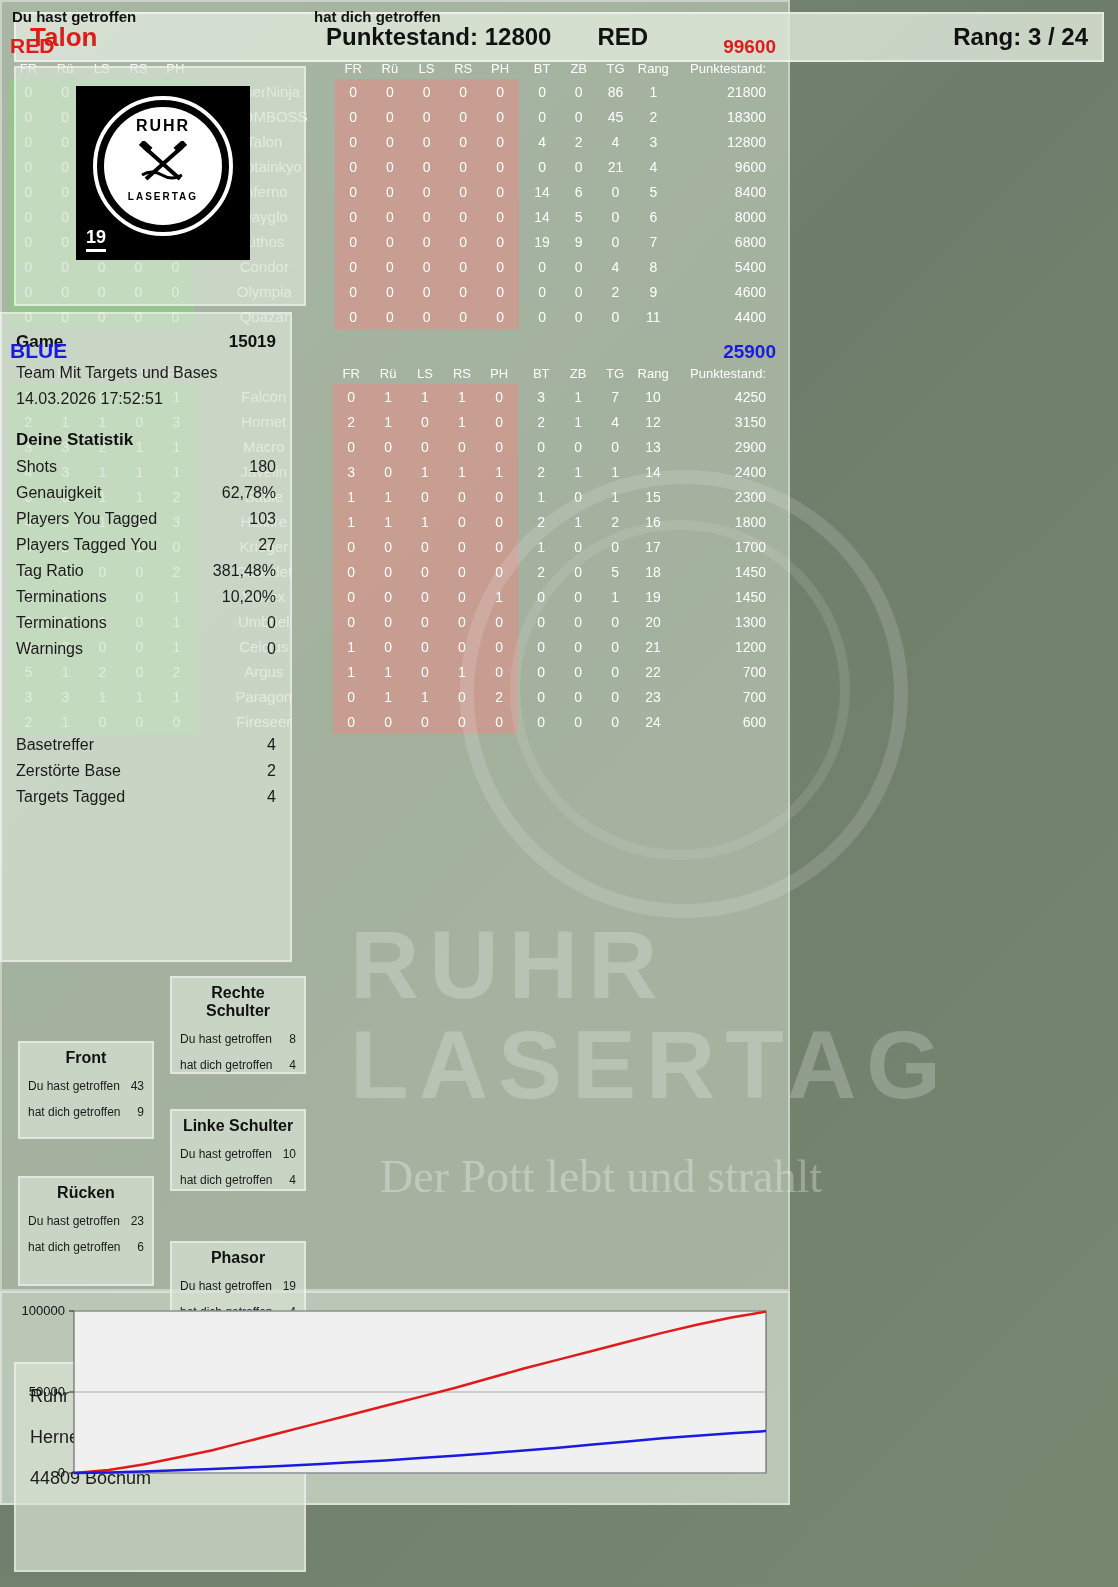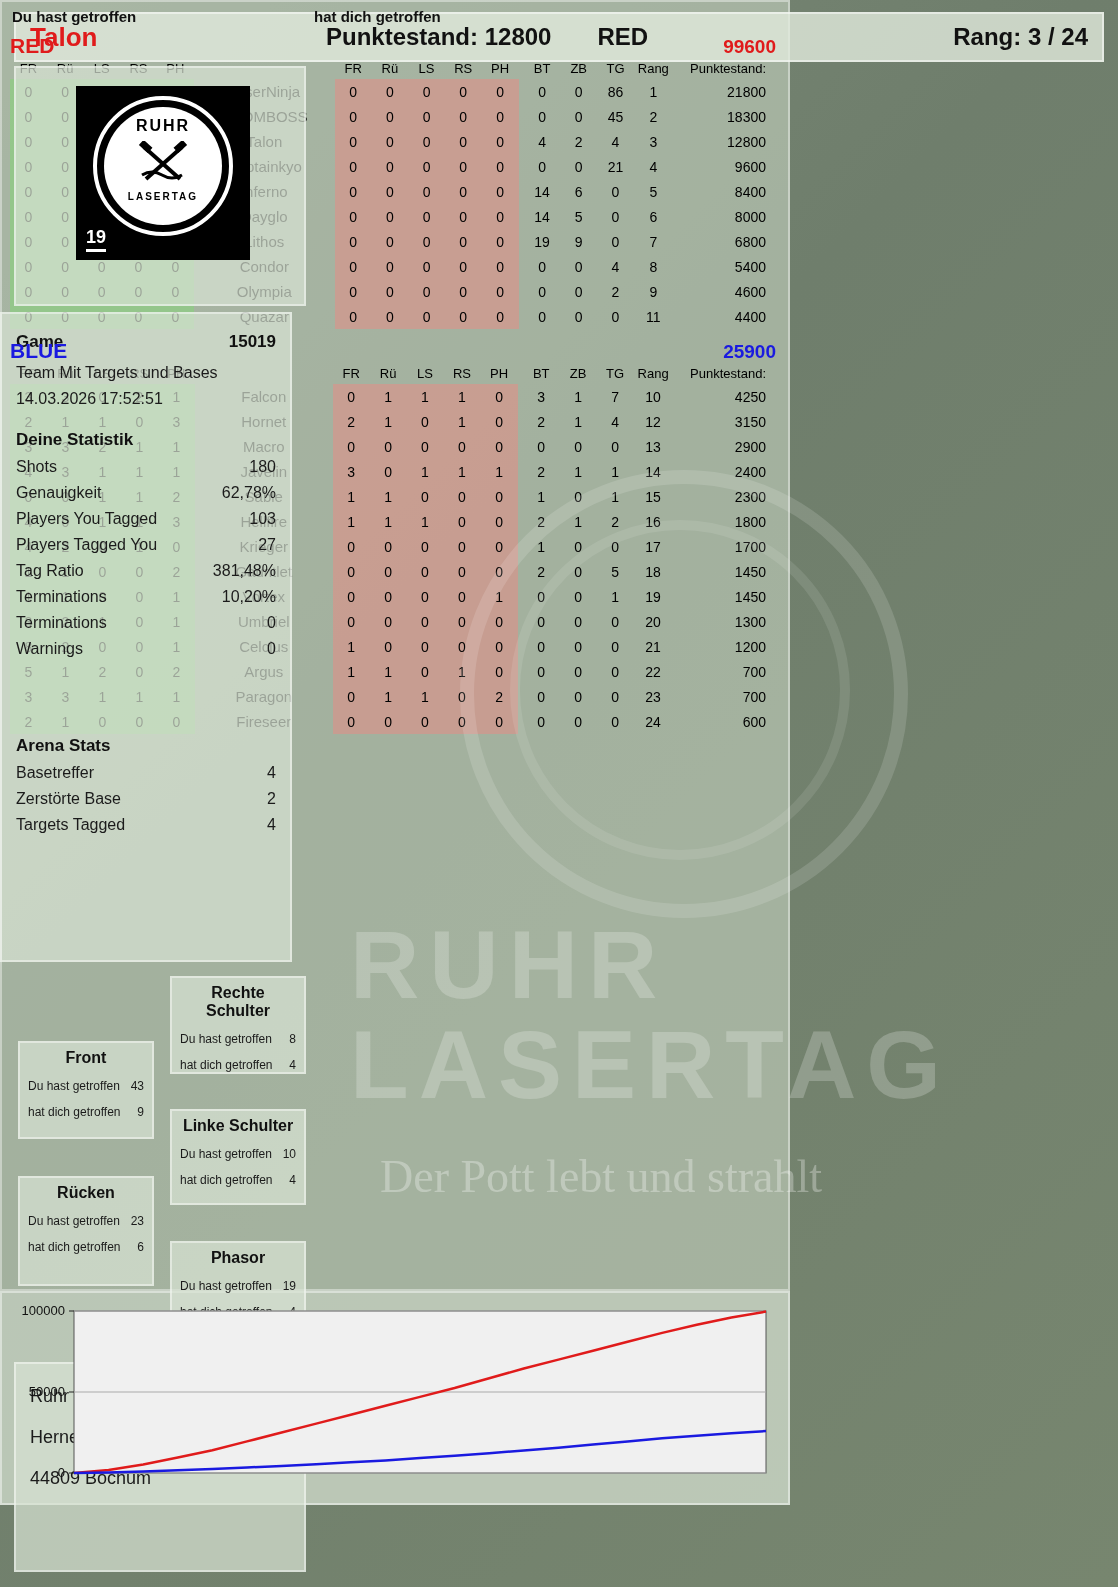--- a/index.html
+++ b/index.html
@@ -205,21 +205,21 @@
   .hitbox .hb-row {
     display: flex;
     justify-content: space-between;
     font-size: 12px;
     color: #1b1b1b;
     padding: 6px 0;
   }
   #hb-front   { left: 18px;  top: 1041px; width: 136px; height: 98px; }
   #hb-back    { left: 18px;  top: 1176px; width: 136px; height: 110px; }
   #hb-rshould { left: 170px; top: 976px;  width: 136px; height: 98px; }
-  #hb-lshould { left: 170px; top: 1109px; width: 136px; height: 96px; }
+  #hb-lshould { left: 170px; top: 1109px; width: 136px; height: 82px; }
   #hb-phasor  { left: 170px; top: 1241px; width: 136px; height: 108px; }
 
   
   #address-panel { left: 14px; top: 1362px; width: 292px; height: 210px; padding: 12px 14px; }
   .addr-line {
     font-size: 18px;
     color: #1b1b1b;
     padding: 10px 0;
   }
 
@@ -254,21 +254,21 @@
     font-size: 19px; font-weight: bold;
   }
   .team-red .team-name, .team-red .team-total { color: #e01b1b; }
   .team-blue .team-name, .team-blue .team-total { color: #1a1ae0; }
 
   table.score {
     border-collapse: collapse;
     width: 766px;
     margin: 0 8px;
     font-size: 14px;
-    color: #000000;
+    color: #ffffff;
     padding-left: 32px;
   }
   table.score th {
     font-weight: normal;
     font-size: 13px;
     padding: 1px 0 3px 0;
     text-align: center;
   }
   table.score td {
     padding: 2px 0;
@@ -371,21 +371,20 @@
       <span class="lbl">Terminations</span>
       <span class="val">0</span>
     </div>
     <div class="row">
       <span class="lbl">Warnings</span>
       <span class="val">0</span>
     </div>
 
     <div class="spacer"></div>
 
-    <div class="sect-title">Arena Stats</div>
     <div class="row">
       <span class="lbl">Basetreffer</span>
       <span class="val">4</span>
     </div>
     <div class="row">
       <span class="lbl">Zerstörte Base</span>
       <span class="val">2</span>
     </div>
     <div class="row">
       <span class="lbl">Targets Tagged</span>

